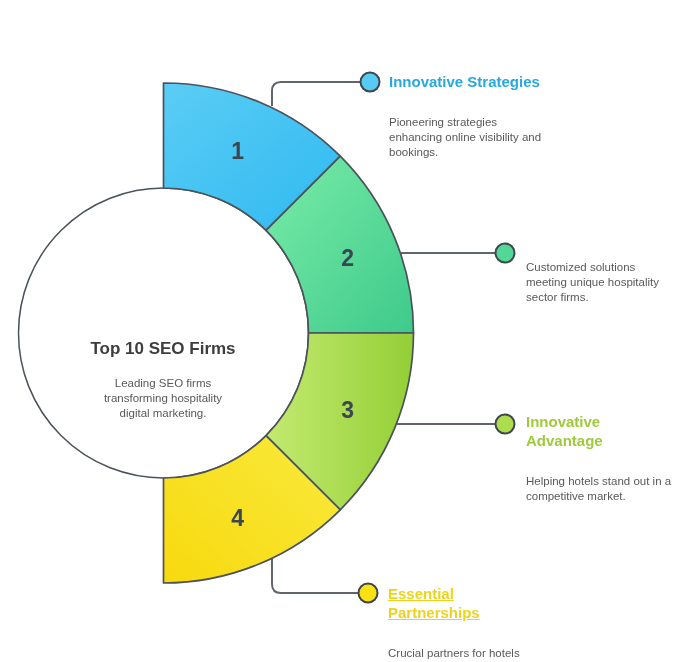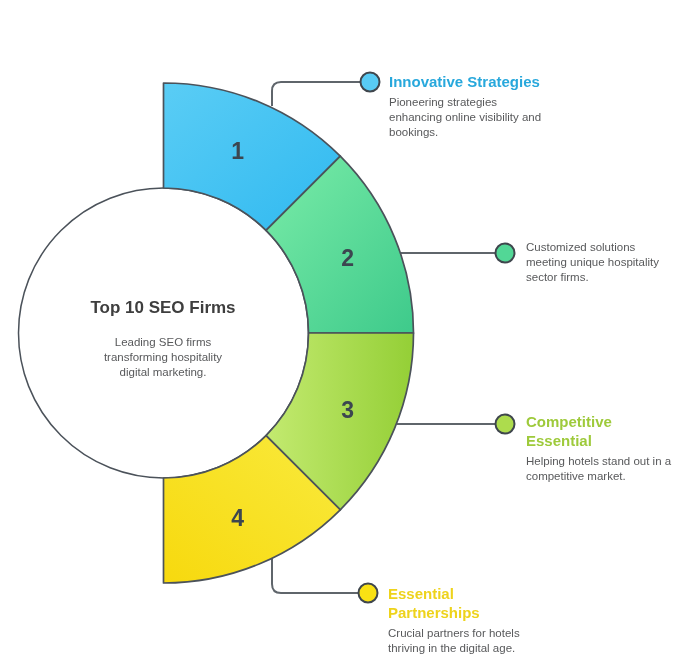--- a/index.html
+++ b/index.html
@@ -26,39 +26,40 @@
     left: 163px;
     top: 297px;
     width: 230px;
     transform: translateX(-50%);
     text-align: center;
   }
   .center-title {
     font-size: 17px;
     font-weight: bold;
     line-height: 22px;
+    margin-top: 41px;
   }
   .center-sub {
     margin: 16px auto 0 auto;
     width: 148px;
     font-size: 11.5px;
     line-height: 15px;
   }
 
   .callout { position: absolute; }
   .callout-title {
     font-size: 15px;
     font-weight: bold;
     line-height: 19px;
     white-space: nowrap;
     margin-top: 8px;
   }
   .callout-title.wrap2 { white-space: normal; width: 125px; }
   .callout-desc {
-    margin-top: 4px;
+    margin-top: 24px;
     font-size: 11.5px;
     line-height: 15px;
     color: #58595b;
   }
   .w160 { width: 160px; }
   .w142 { width: 142px; }
   .w152 { width: 152px; }
 </style>
 </head>
 <body>
@@ -116,22 +117,22 @@
   <div class="callout" style="left:389px; top:64px;">
     <div class="callout-title" style="color: rgb(40, 168, 220);">Innovative Strategies</div>
     <div class="callout-desc w160">Pioneering strategies enhancing online visibility and bookings.</div>
   </div>
 
   <div class="callout" style="left:526px; top:236px;">
     <div class="callout-desc w142">Customized solutions meeting unique hospitality sector firms.</div>
   </div>
 
   <div class="callout" style="left:526px; top:404px;">
-    <div class="callout-title wrap2" style="color: rgb(158, 202, 59);">Competitive Essential</div>
+    <div class="callout-title wrap2" style="color: rgb(158, 202, 59);">Innovative Advantage</div>
     <div class="callout-desc w152">Helping hotels stand out in a competitive market.</div>
   </div>
 
   <div class="callout" style="left:388px; top:576px;">
-    <div class="callout-title wrap2" style="color: rgb(238, 211, 28);">Essential Partnerships</div>
+    <div class="callout-title wrap2" style="color: rgb(238, 211, 28); text-decoration: underline;">Essential Partnerships</div>
     <div class="callout-desc w152">Crucial partners for hotels thriving in the digital age.</div>
   </div>
 
 </div>
 
 </body></html>

